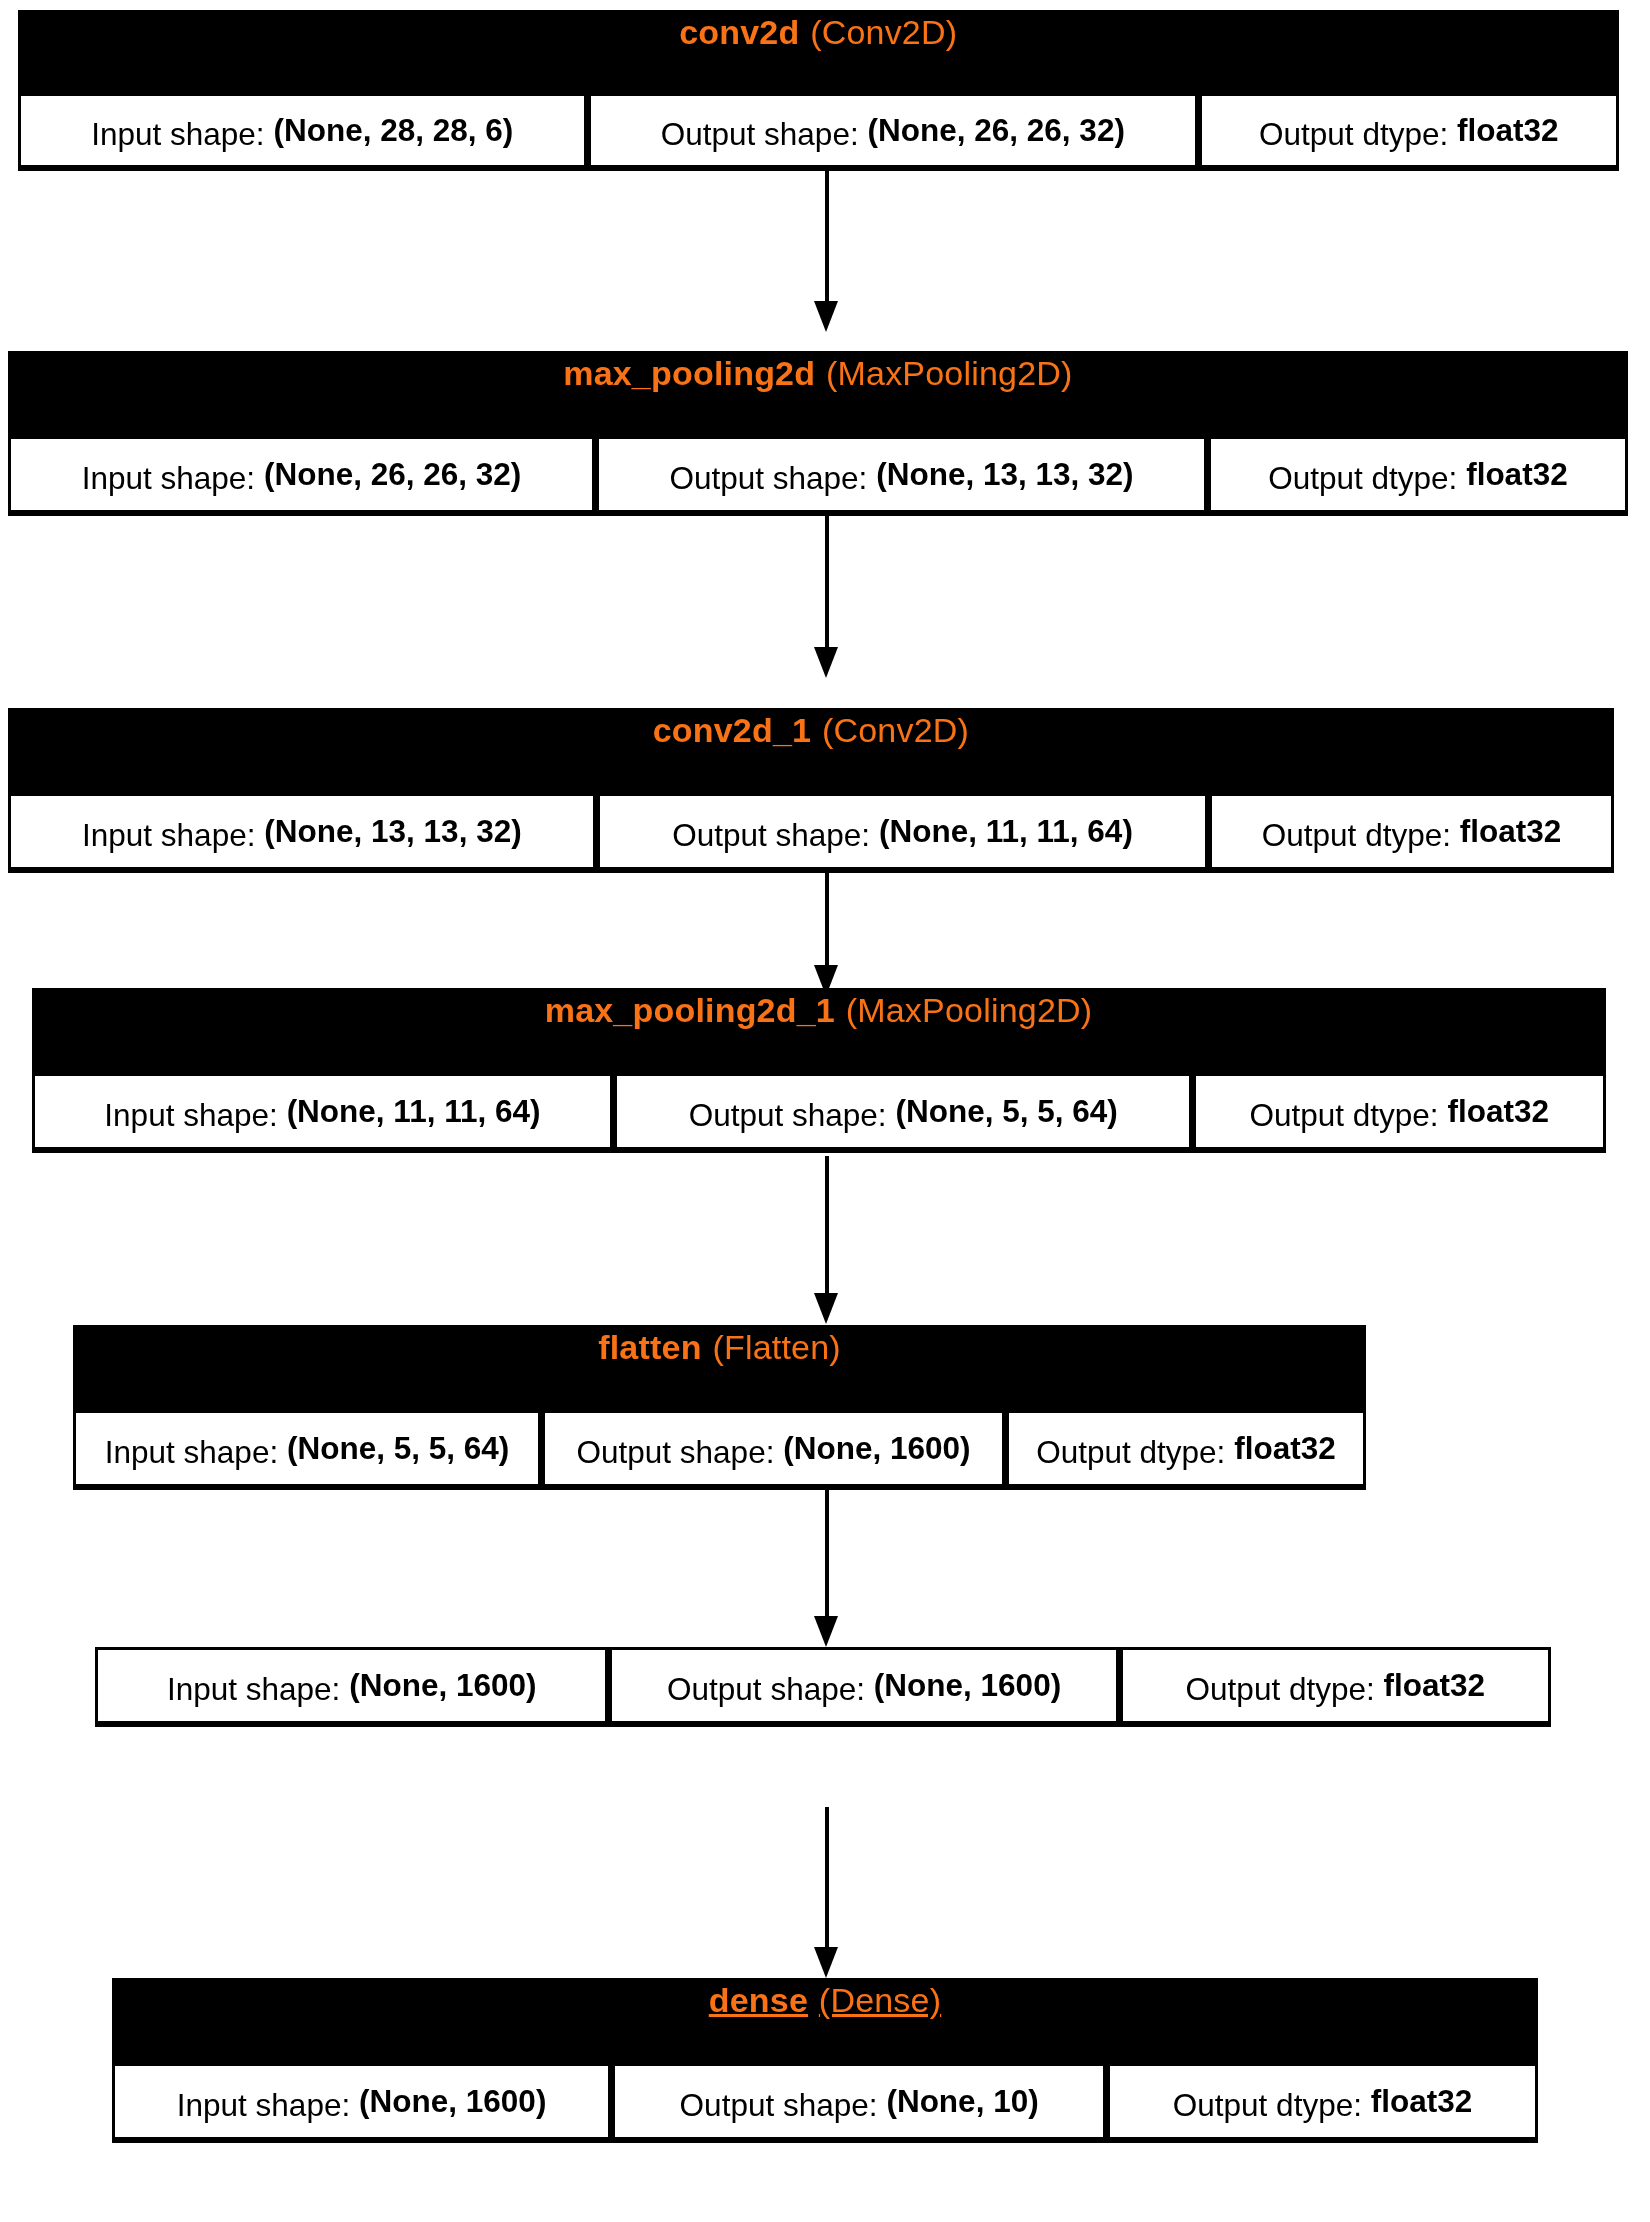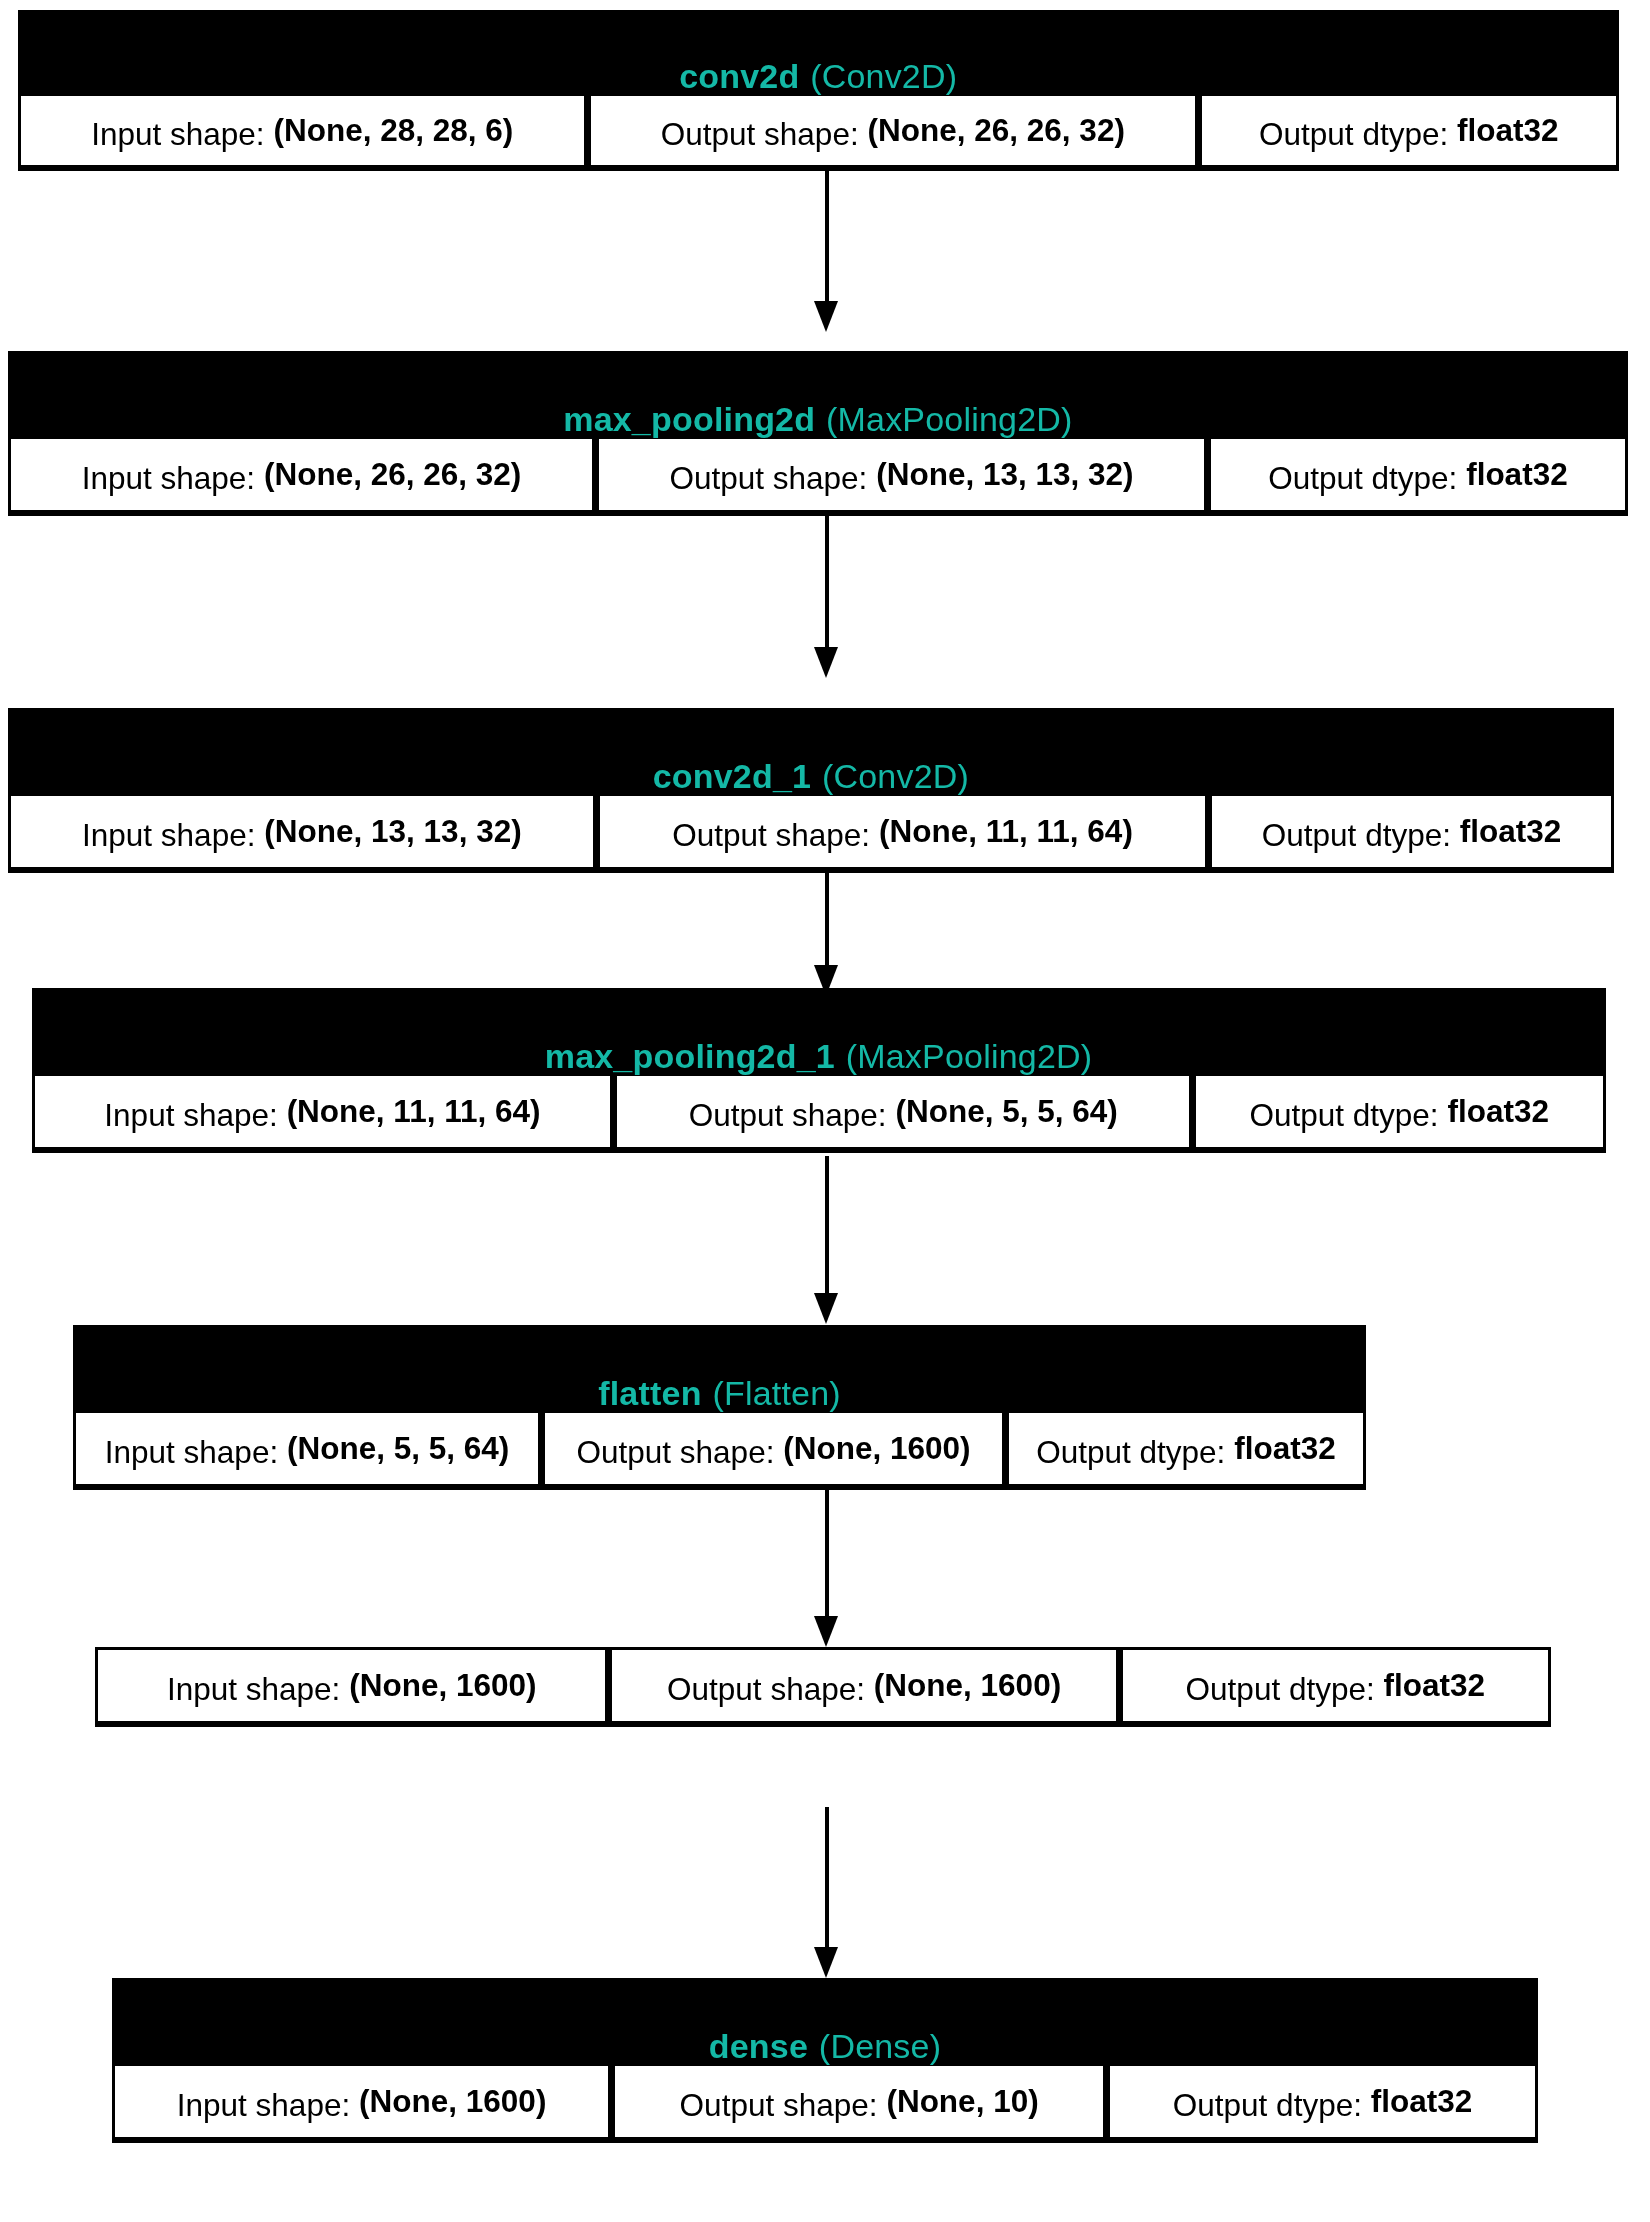--- a/index.html
+++ b/index.html
@@ -24,24 +24,24 @@
   .layer-node {
     position: absolute;
     background: #000000;
     box-sizing: border-box;
     border: 3px solid #000000;
     display: flex;
     flex-direction: column;
   }
 
   .node-header {
-    color: #14b8a6;
+    color: #f97316;
     text-align: center;
     display: flex;
-    align-items: flex-end;
+    align-items: flex-start;
     justify-content: center;
     font-size: 34px;
     letter-spacing: 0.2px;
     white-space: nowrap;
     padding: 0 9.9px;
   }
   .node-header .nm {
     font-weight: bold;
   }
   .node-header .cls {
@@ -230,21 +230,21 @@
           <span class="lbl">Output shape:</span>
           <span class="val">(None, 1600)</span>
         </div>
         <div class="cell" style="width: 429px;">
           <span class="lbl">Output dtype:</span>
           <span class="val">float32</span>
         </div>
       </div>
     </div>
     <div class="layer-node" style="left: 112px; top: 1978px; width: 1426px;">
-      <div class="node-header" style="height: 85px;">
+      <div class="node-header" style="height: 85px; text-decoration: underline;">
         <span class="nm">dense</span>
         <span class="cls">(Dense)</span>
       </div>
       <div class="node-body" style="height: 71px;">
         <div class="cell" style="width: 498px;">
           <span class="lbl">Input shape:</span>
           <span class="val">(None, 1600)</span>
         </div>
         <div class="cell" style="width: 493px;">
           <span class="lbl">Output shape:</span>

